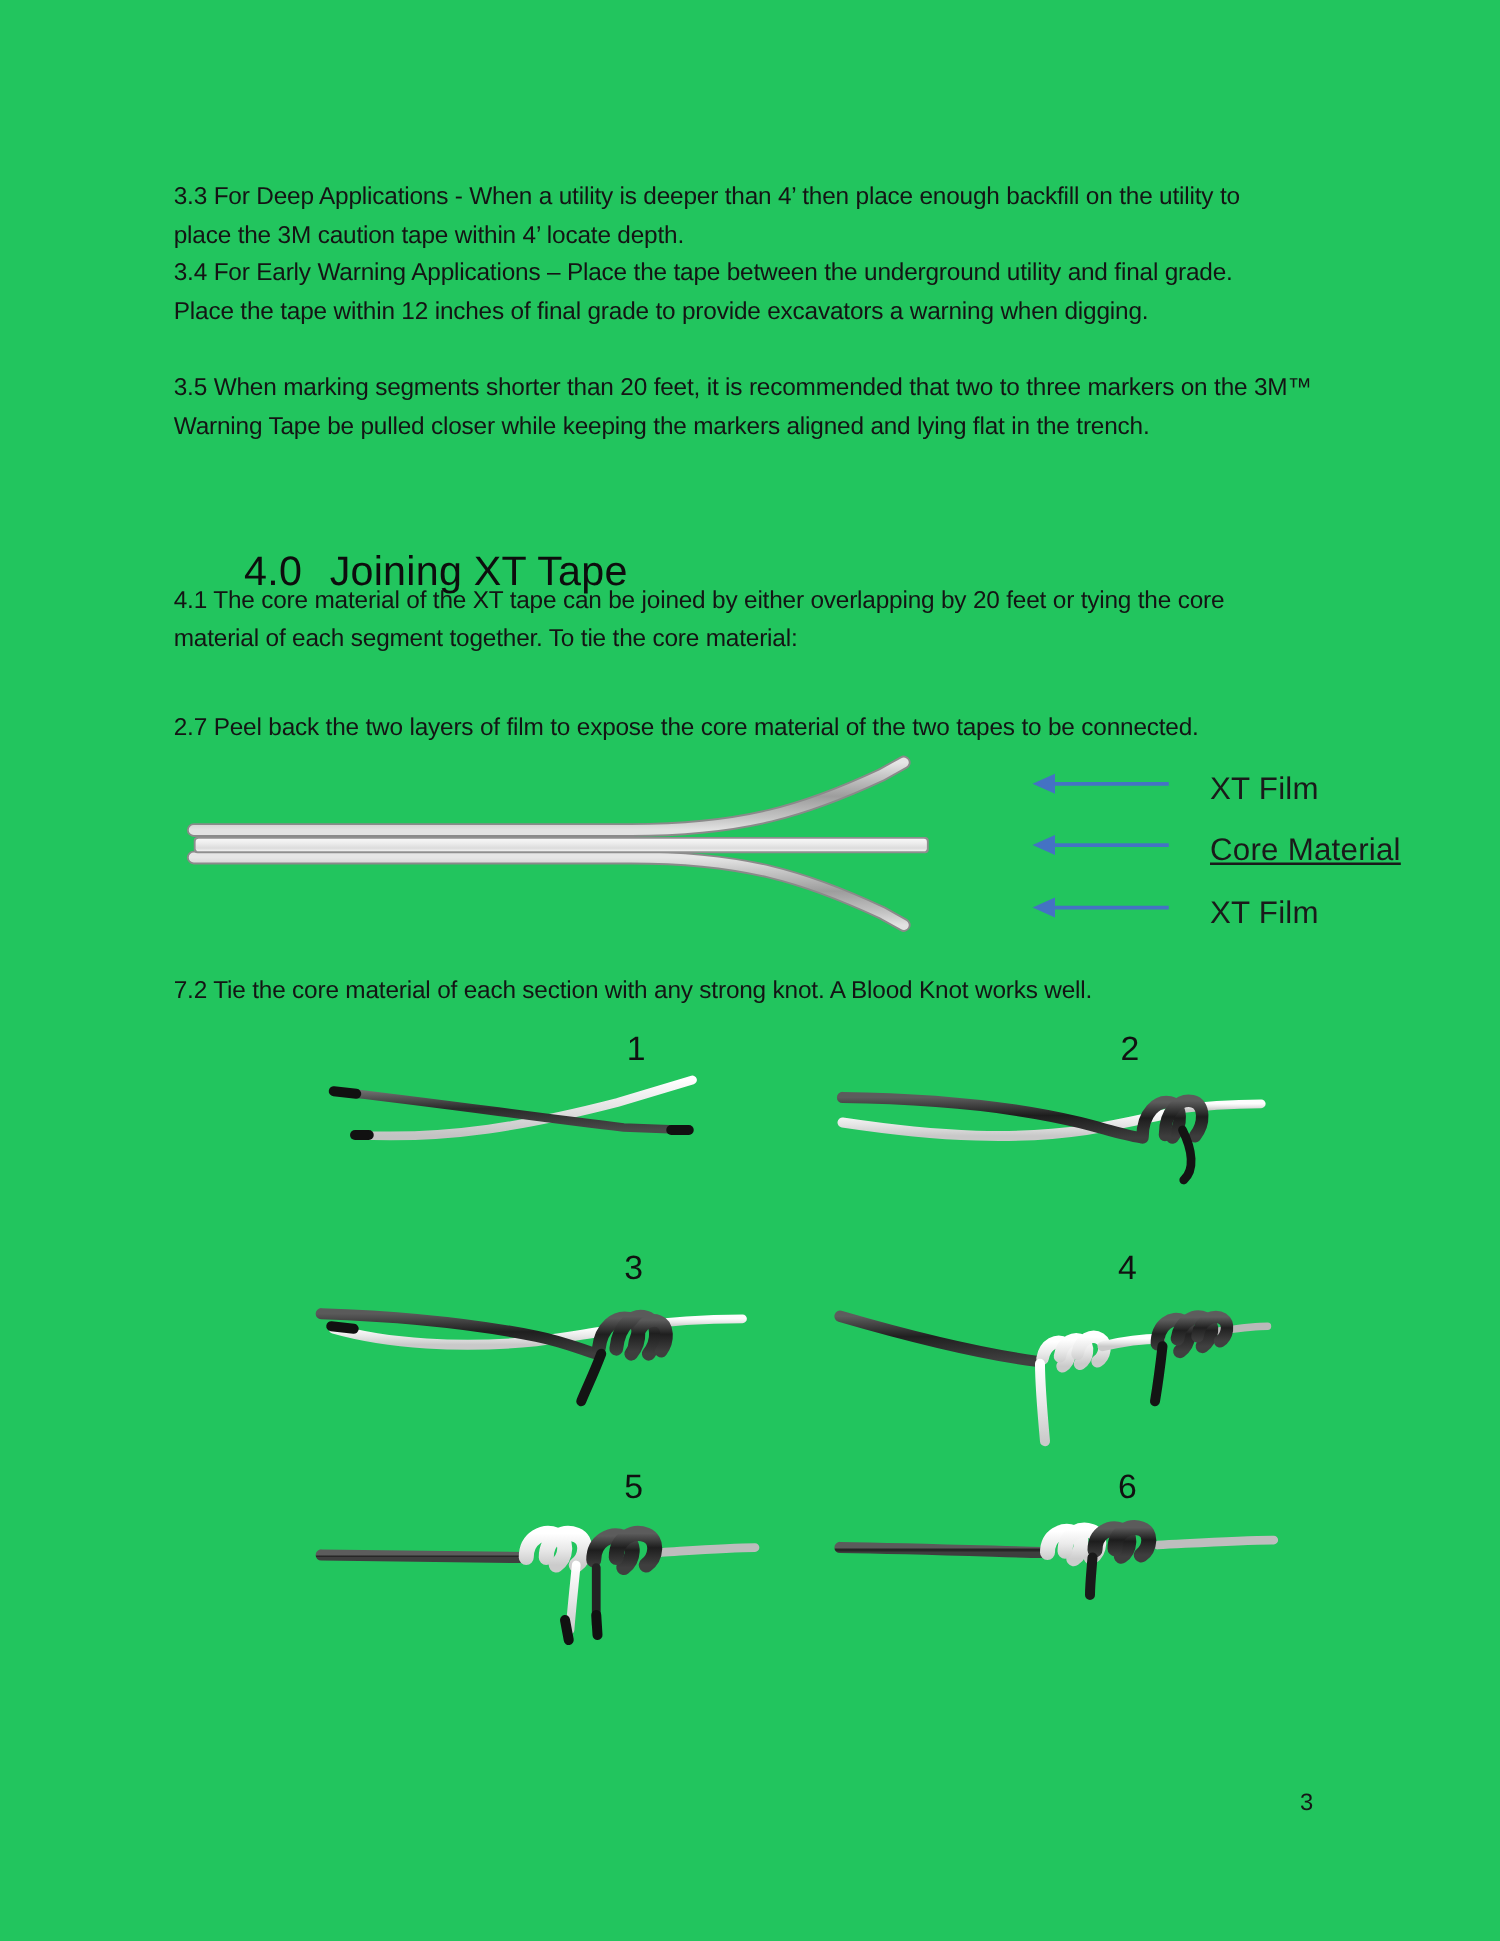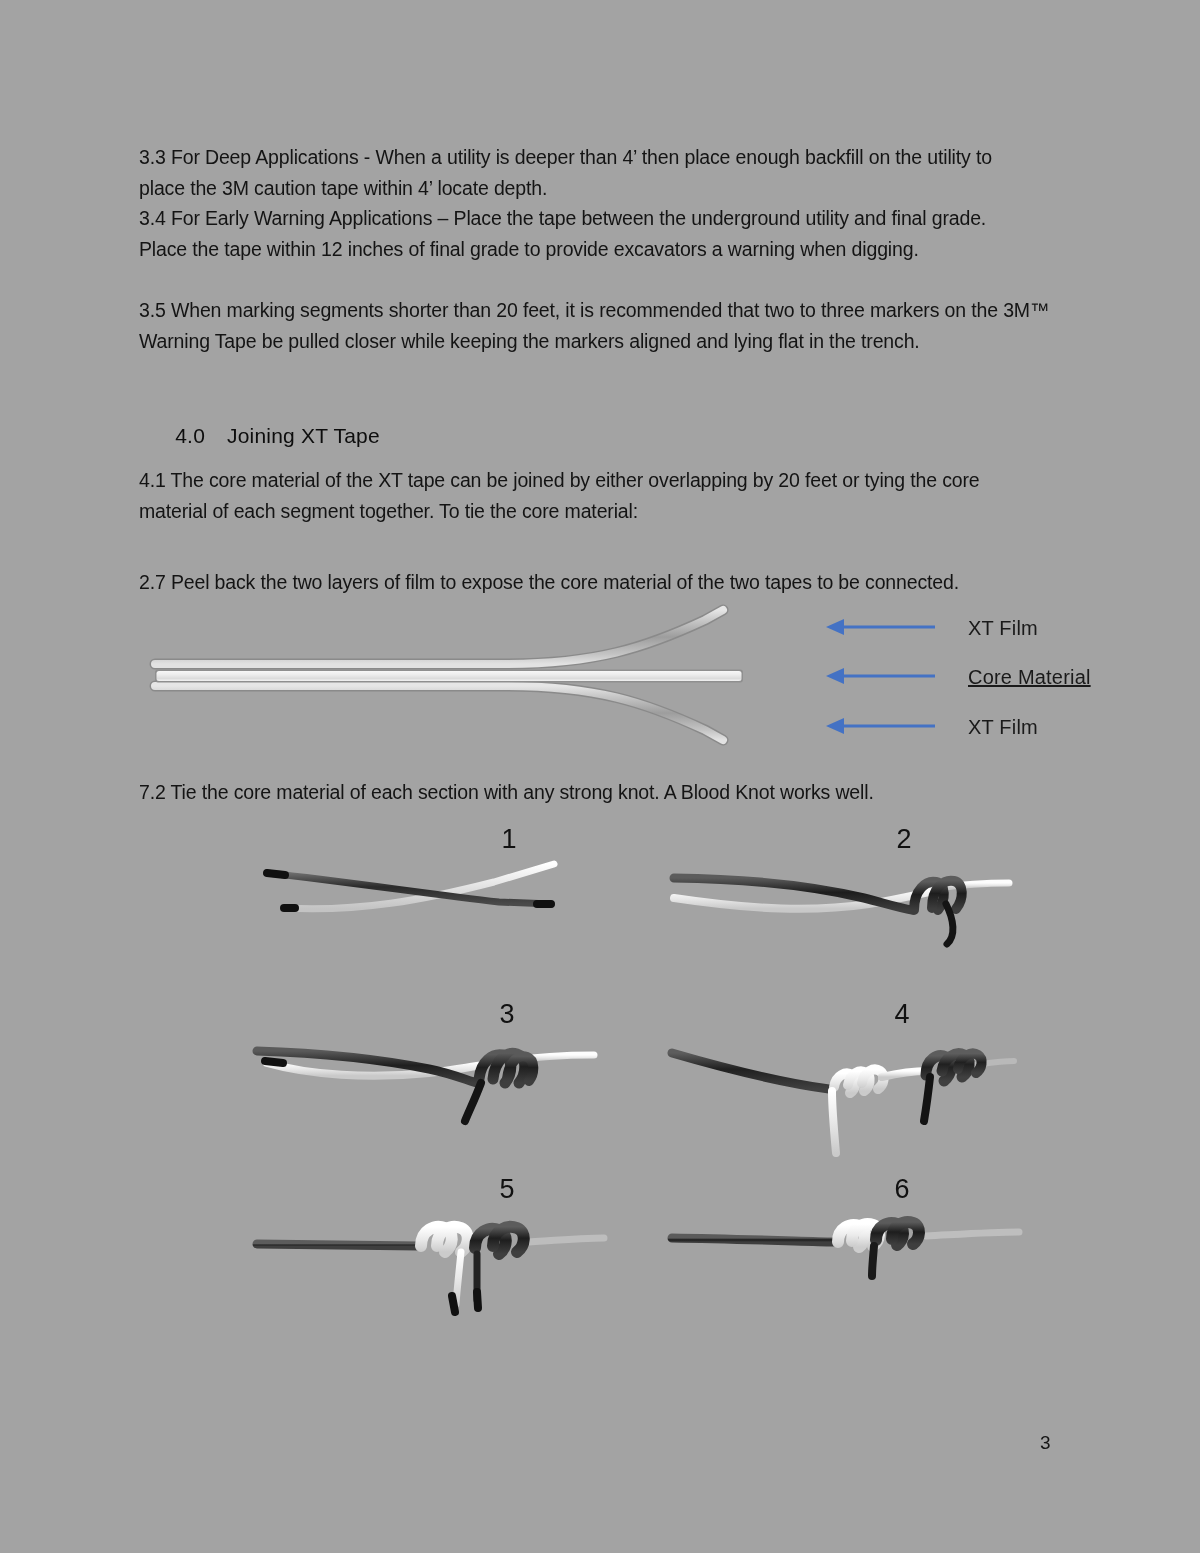--- a/index.html
+++ b/index.html
@@ -8,21 +8,21 @@
     background: #ffffff;
   }
   body {
     font-family: "Liberation Sans", sans-serif;
     color: #000000;
   }
   .page {
     position: relative;
     width: 1200px;
     height: 1553px;
-    background: #a3a3a3;
+    background: #22c55e;
     overflow: hidden;
   }
   .content {
     position: absolute;
     left: 139px;
     top: 0;
     width: 925px;
   }
 
   
@@ -38,21 +38,21 @@
   .blk-2 { position: absolute; top: 295px; left: 0; width: 925px; }
   .blk-4-1 { position: absolute; top: 465px; left: 0; width: 900px; }
   .blk-4-2 { position: absolute; top: 567px; left: 0; width: 925px; }
   .blk-4-3 { position: absolute; top: 777px; left: 0; width: 925px; }
 
   
   .heading {
     position: absolute;
     top: 400px;
     left: 0;
-    font-size: 21px;
+    font-size: 33px;
     font-weight: 400;
     letter-spacing: 0.2px;
     color: #0d0d0d;
     white-space: pre;
   }
   .heading .num { margin-right: 22px; }
 
   
   .diagram {
     position: absolute;
@@ -65,21 +65,21 @@
   .diagram-labels {
     position: absolute;
     left: 682px;
     top: 0;
     width: 260px;
     height: 160px;
   }
   .dlabel {
     position: absolute;
     left: 141px;
-    font-size: 20px;
+    font-size: 25px;
     font-weight: 400;
     color: #1a1a1a;
     letter-spacing: 0.2px;
     white-space: nowrap;
   }
   .dlabel.l0 { top: 17px; }
   .dlabel.l1 { top: 66px; text-decoration: underline; }
   .dlabel.l2 { top: 116px; }
 
   

